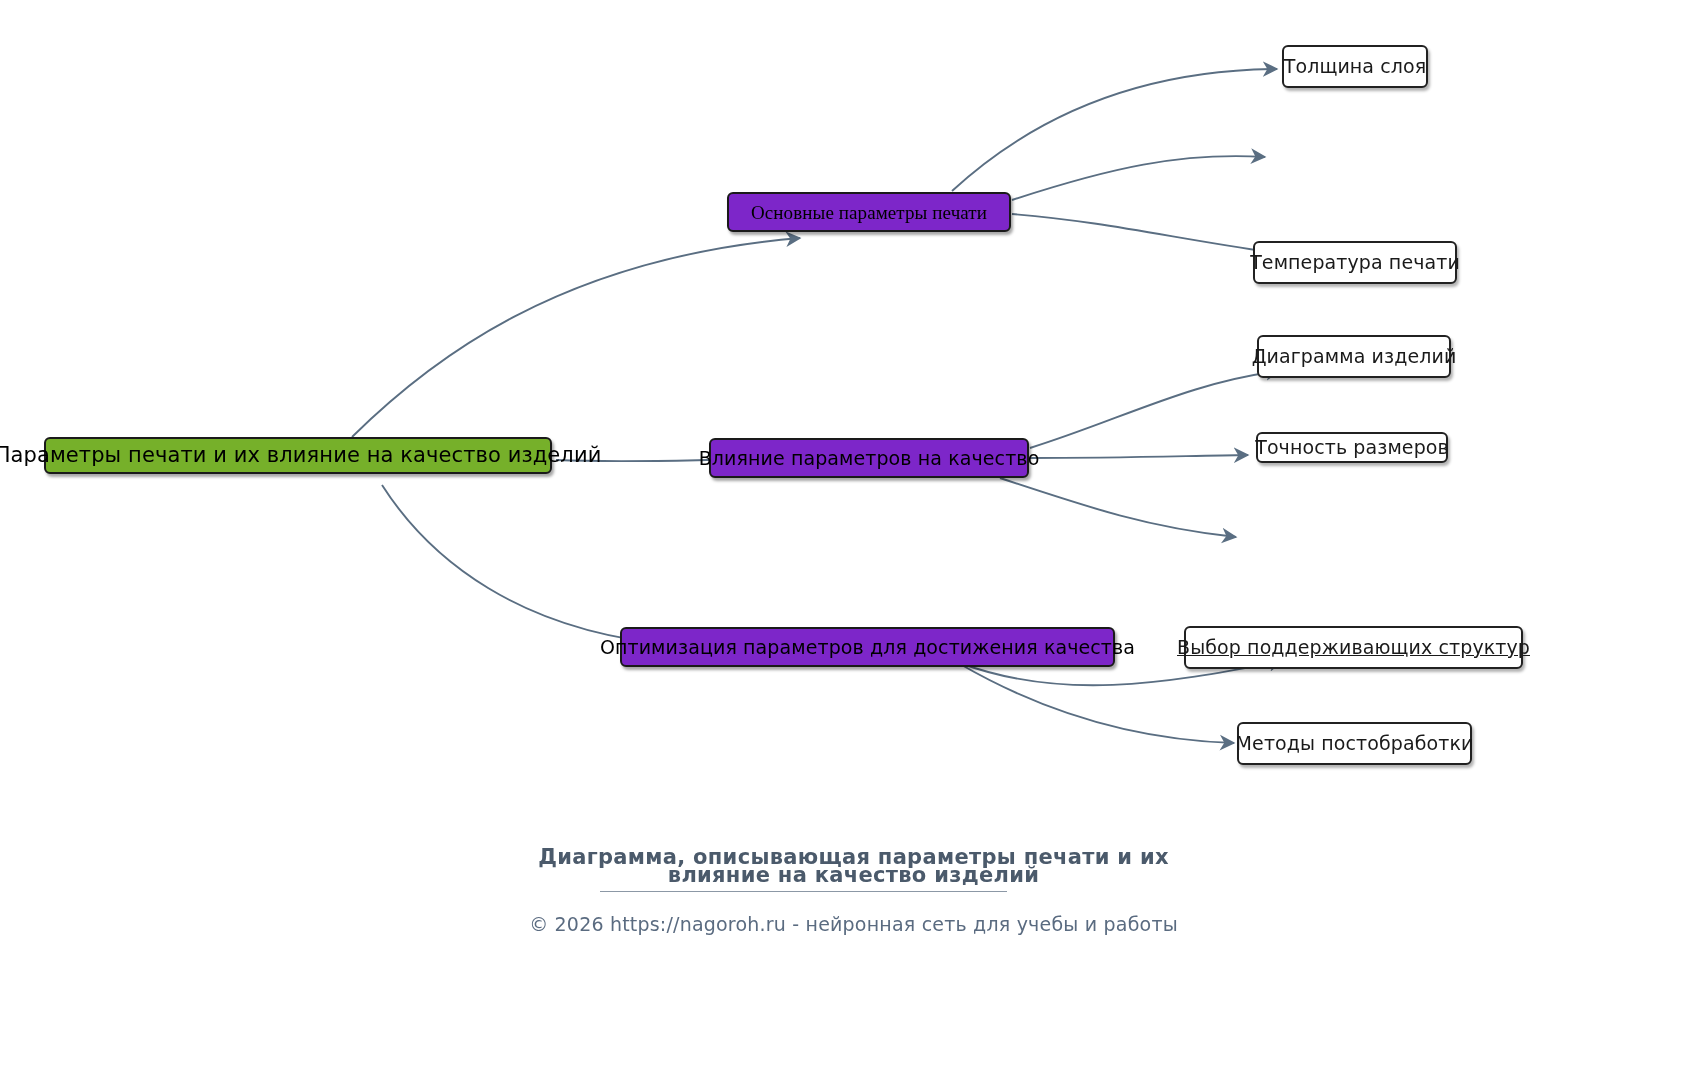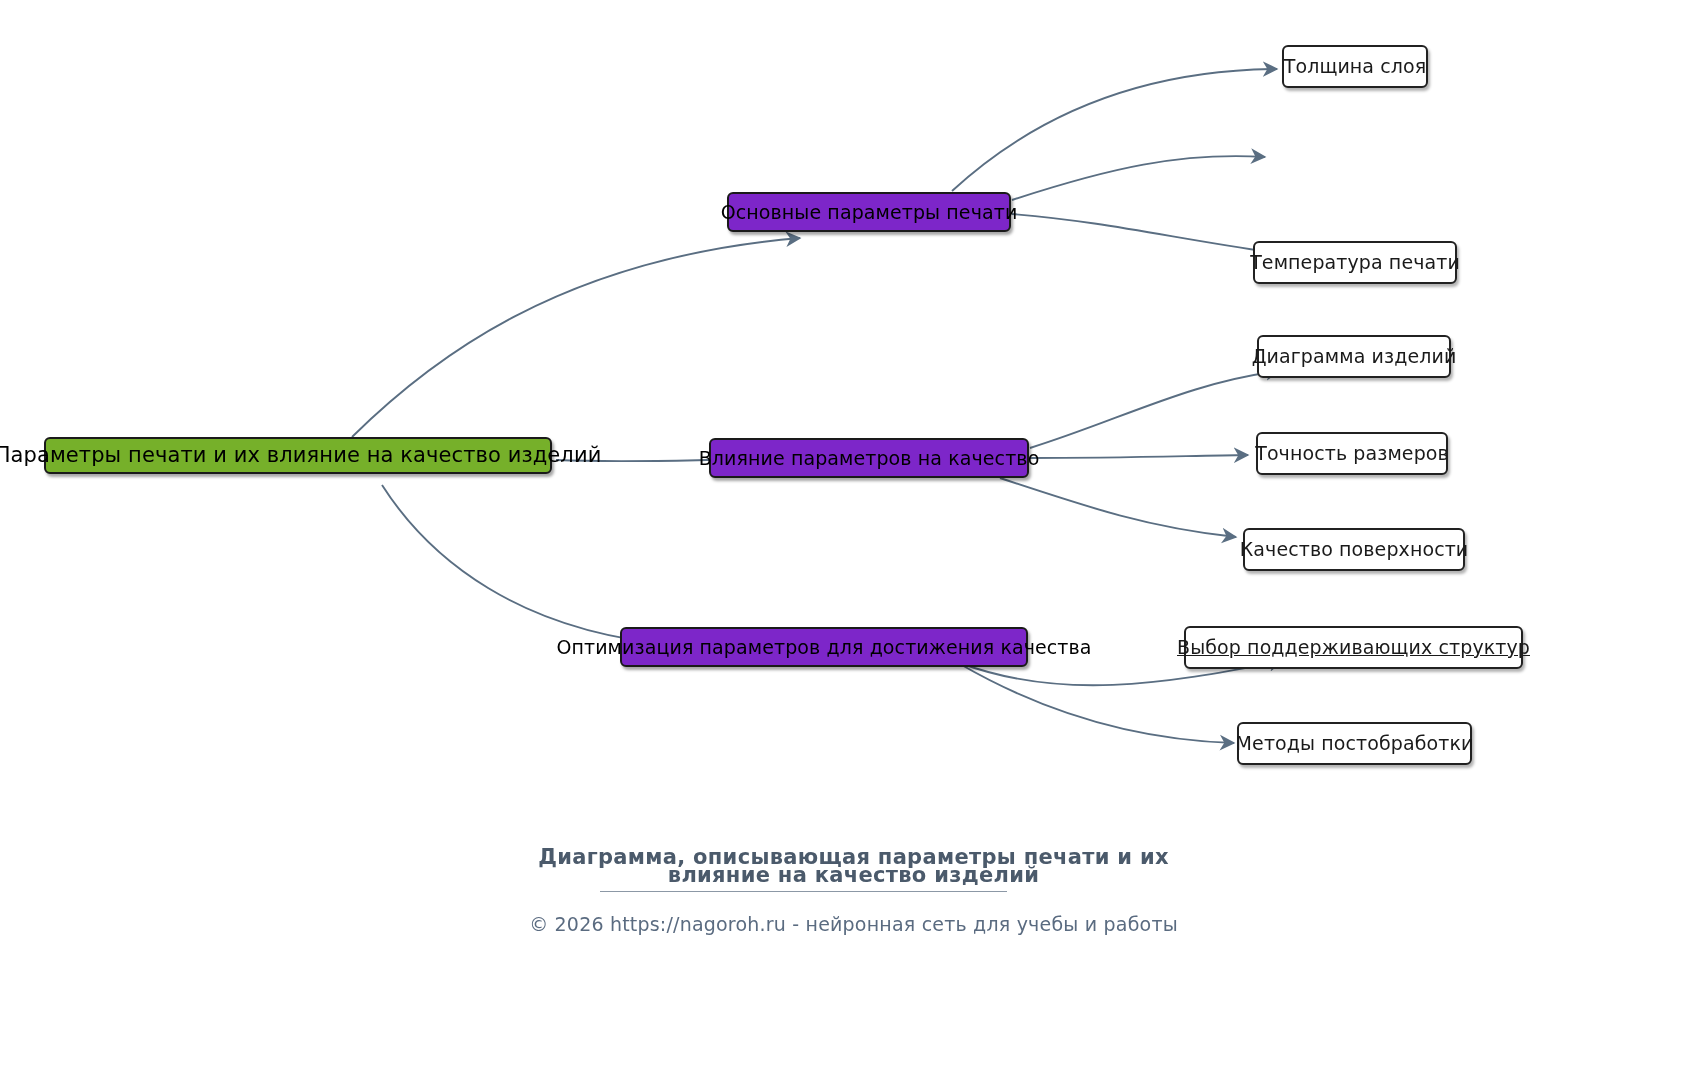--- a/index.html
+++ b/index.html
@@ -126,50 +126,47 @@
 
       <path d="M 960 663 C 1060 700 1160 685 1283 661"></path>
       <path d="M 960 664 C 1050 716 1140 740 1234 743"></path>
     </g>
   </svg>
 
   <div class="node node-root" style="left:44px; top:437px; width:508px; height:37px;">
     <span>Параметры печати и их влияние на качество изделий</span>
   </div>
 
-  <div class="node node-branch" style="left:727px; top:192px; width:284px; height:40px;">
+  <div class="node node-branch" style="left:727px; top:192px; width:284px; height:40px;font-family:Liberation Serif, serif;">
     <span>Основные параметры печати</span>
   </div>
 
   <div class="node node-leaf" style="left:1282px; top:45px; width:146px; height:43px;">
     <span>Толщина слоя</span>
   </div>
 
 
   <div class="node node-leaf" style="left:1253px; top:241px; width:204px; height:43px;">
     <span>Температура печати</span>
   </div>
 
   <div class="node node-branch" style="left:709px; top:438px; width:320px; height:40px;">
     <span>Влияние параметров на качество</span>
   </div>
 
   <div class="node node-leaf" style="left:1257px; top:335px; width:194px; height:43px;">
     <span>Диаграмма изделий</span>
   </div>
 
-  <div class="node node-leaf" style="left:1256px; top:432px; width:192px; height:43px;align-items:center;">
+  <div class="node node-leaf" style="left:1256px; top:432px; width:192px; height:31px;align-items:center;">
     <span>Точность размеров</span>
   </div>
 
-  <div class="node node-leaf" style="left:1243px; top:528px; width:222px; height:43px;">
-    <span>Качество поверхности</span>
-  </div>
 
-  <div class="node node-branch" style="left:620px; top:627px; width:408px; height:40px;">
+  <div class="node node-branch" style="left:620px; top:627px; width:495px; height:40px;">
     <span>Оптимизация параметров для достижения качества</span>
   </div>
 
   <div class="node node-leaf" style="left:1184px; top:626px; width:339px; height:43px;text-decoration:underline;">
     <span>Выбор поддерживающих структур</span>
   </div>
 
   <div class="node node-leaf" style="left:1237px; top:722px; width:235px; height:43px;">
     <span>Методы постобработки</span>
   </div>

